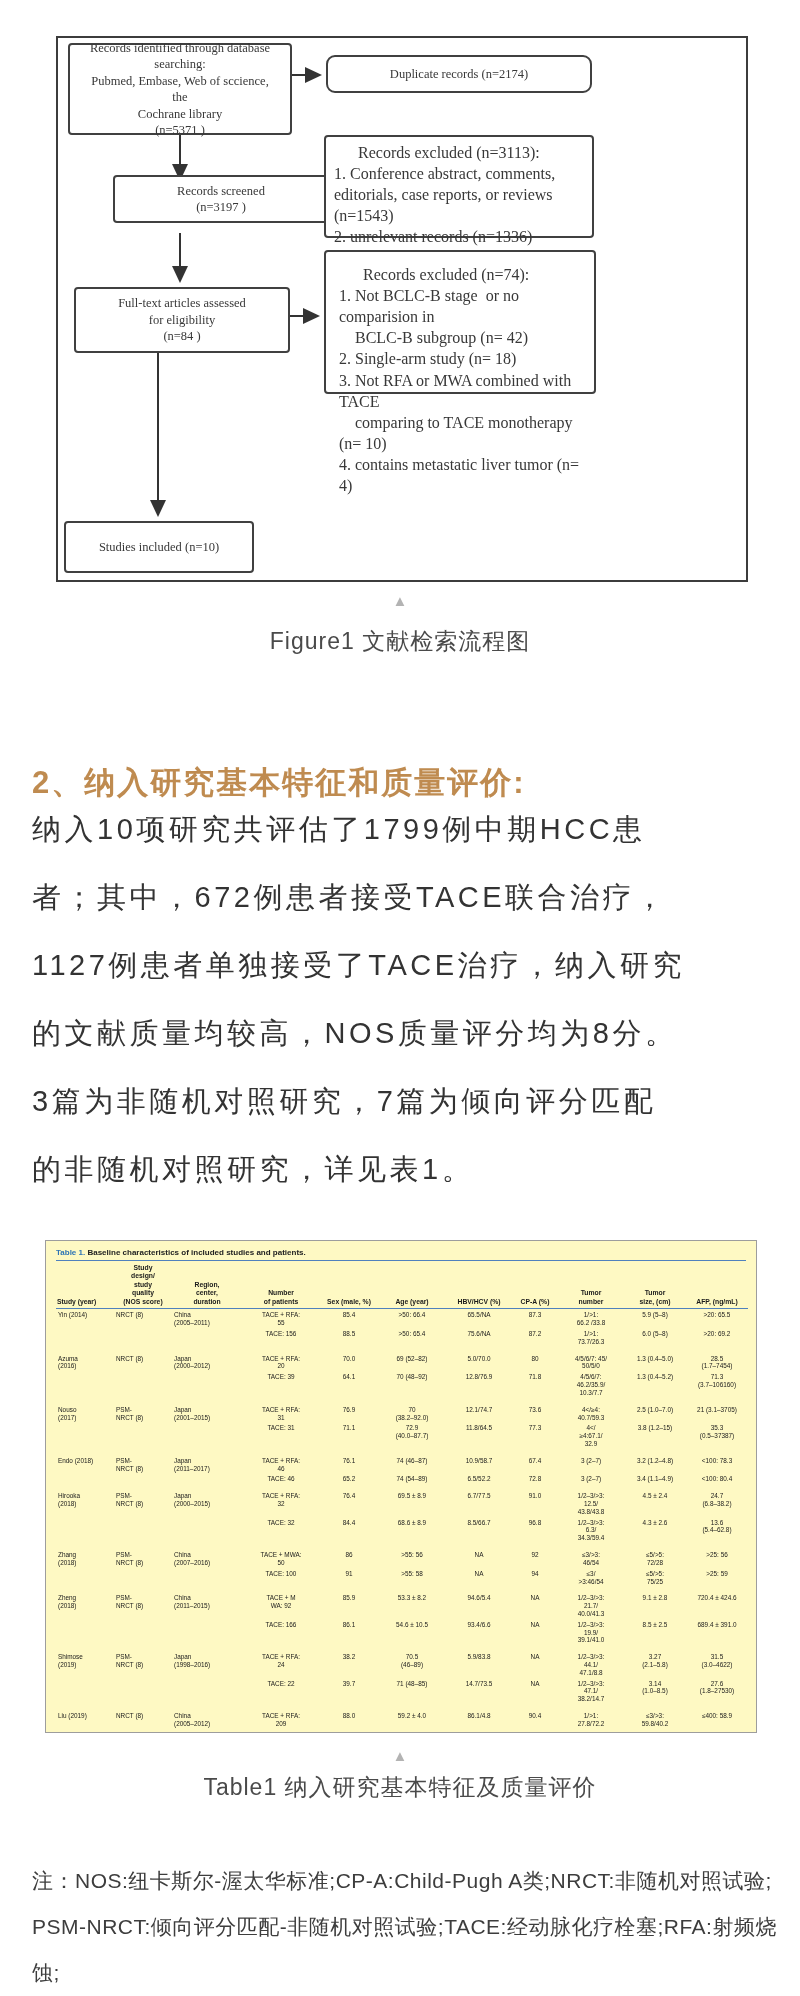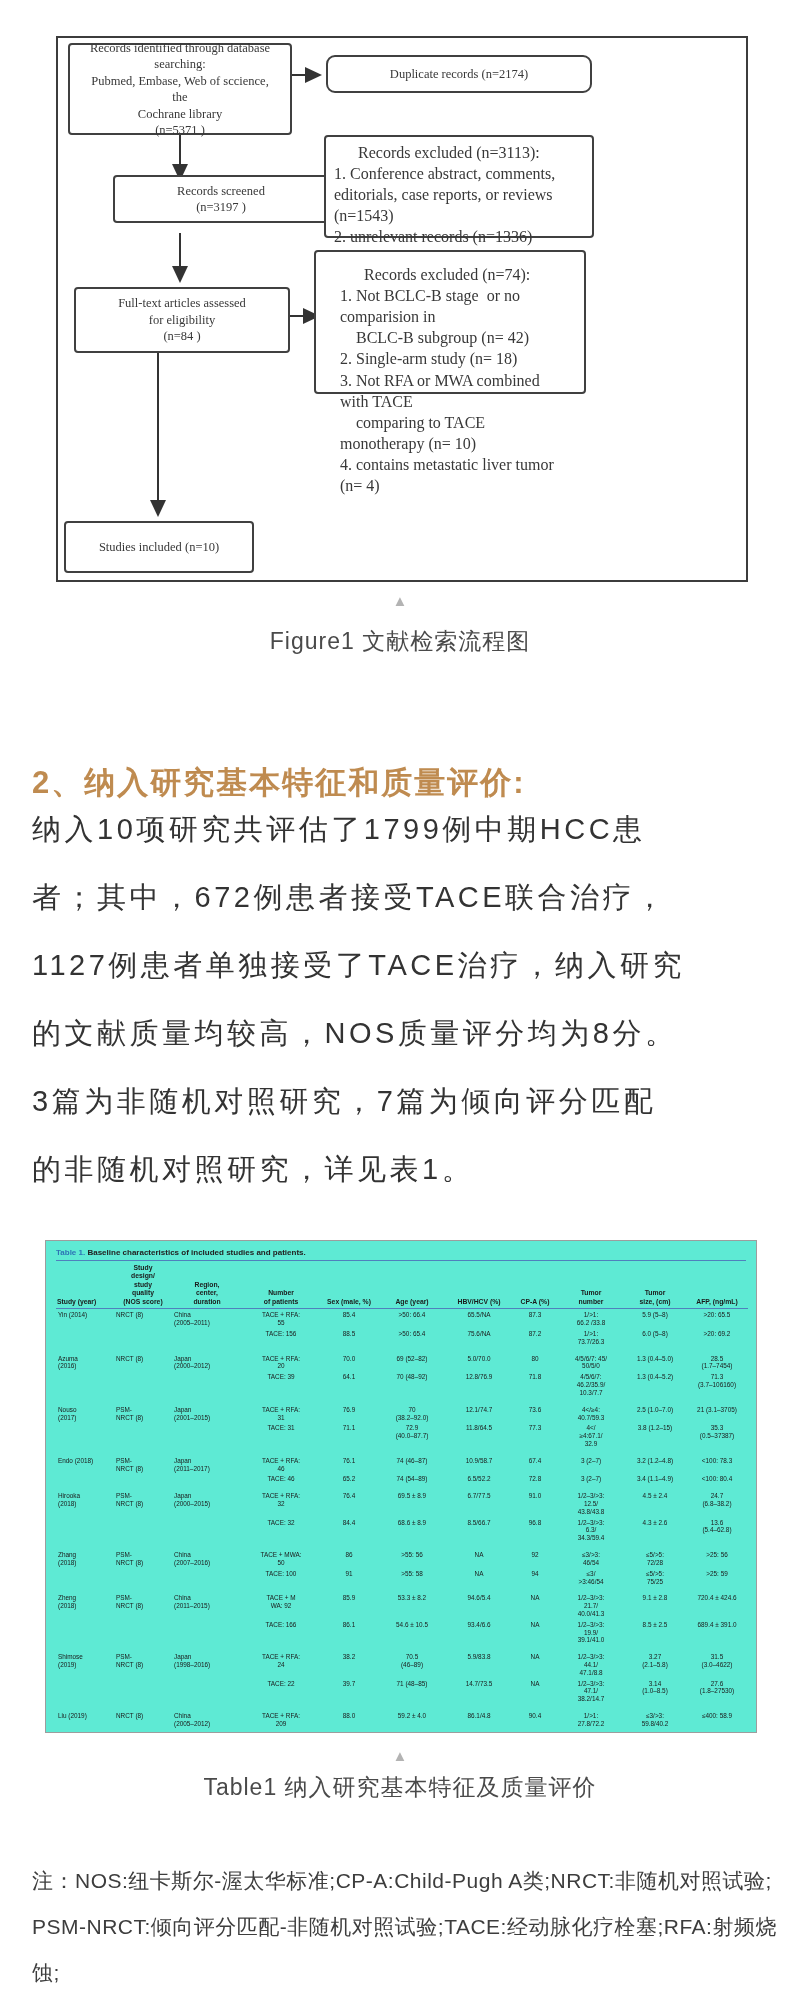--- a/index.html
+++ b/index.html
@@ -14,21 +14,21 @@
         font-size:12.5px;line-height:1.32;text-align:center;
         display:flex;align-items:center;justify-content:center;
         white-space:pre-line;box-sizing:border-box;padding:2px 16px;}
   .fbox.left{white-space:pre-wrap;text-align:left;align-items:flex-start;
              justify-content:flex-start;font-size:16px;}
   #box-identified{left:10px;top:5px;width:224px;height:92px;}
   #box-duplicates{left:268px;top:17px;width:266px;height:38px;border-radius:9px;}
   #box-screened{left:14px;top:137px;width:216px;height:48px;margin-left:41px;}
   #box-excluded1{left:266px;top:97px;width:270px;height:103px;padding:5px 8px;}
   #box-fulltext{left:16px;top:249px;width:216px;height:66px;}
-  #box-excluded2{left:256px;top:212px;width:272px;height:144px;padding:12px 24px 6px;}
+  #box-excluded2{left:266px;top:212px;width:272px;height:144px;padding:12px 13px 6px;}
   #box-included{left:6px;top:483px;width:190px;height:52px;}
   .arrows{position:absolute;left:0;top:0;width:688px;height:542px;}
 
   
   .tri{position:absolute;left:0;width:800px;text-align:center;
        color:#b3b3b3;font-size:15px;line-height:1;}
   .caption{position:absolute;left:0;width:800px;text-align:center;
            font-size:23px;font-weight:300;color:#4a4a4a;letter-spacing:1px;}
   #tri-figure{top:593px;}
   #caption-figure{top:626px;}
@@ -37,21 +37,21 @@
 
   
   .heading{position:absolute;left:32px;top:742px;width:736px;
            font-size:31px;font-weight:bold;color:#bf8b50;letter-spacing:2px;margin-top:20px;}
   .para{position:absolute;left:32px;top:795px;width:745px;
         font-size:29px;color:#333;line-height:68px;letter-spacing:3.5px;
         white-space:pre-line;}
 
   
   .table-wrap{position:absolute;left:45px;top:1240px;width:712px;height:493px;
-              border:1px solid #9d9d9d;background:#5eead4;box-sizing:border-box;
+              border:1px solid #9d9d9d;background:#fef9c3;box-sizing:border-box;
               padding:7px 10px 0;overflow:hidden;}
   .tbl-title{font-size:8px;font-weight:bold;color:#222;
              border-bottom:1.5px solid #4f81bd;padding-bottom:3px;}
   .tbl-title .lbl{color:#2e74b5;}
   table.baseline{width:692px;border-collapse:collapse;table-layout:fixed;margin-top:1px;}
   table.baseline th{font-size:6.8px;font-weight:bold;color:#1a1a1a;
                     vertical-align:bottom;text-align:center;padding:2px 1px;
                     border-bottom:1.5px solid #4f81bd;white-space:pre-line;line-height:1.25;}
   table.baseline th:first-child{text-align:left;}
   table.baseline td{font-size:6.4px;color:#1a1a1a;vertical-align:top;

